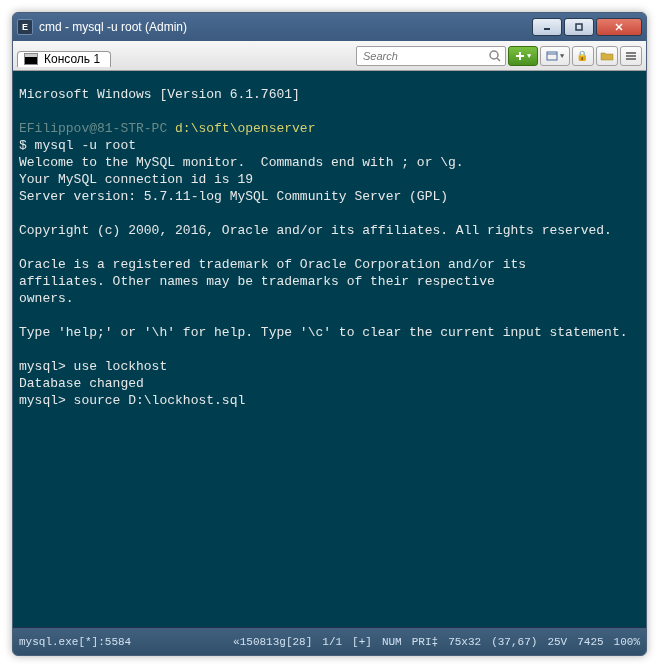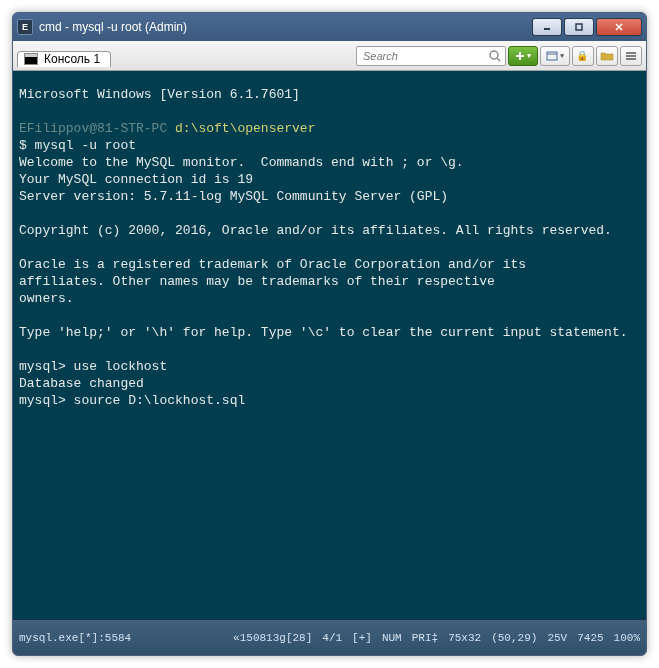--- a/index.html
+++ b/index.html
@@ -146,21 +146,21 @@
   line-height: 17px;
   padding: 15px 6px;
   overflow: hidden;
   white-space: pre-wrap;
   word-break: break-all;
 }
 .dim { color: #6a8a8a; text-align: right; }
 .yellow { color: #d6d070; font-family: Liberation Mono, monospace; }
 
 .statusbar {
-  height: 36px;
+  height: 28px;
   background: linear-gradient(to bottom, #40607e, #30506a);
   color: #d0e0f0;
   font-family: Consolas, "Courier New", monospace;
   font-size: 11px;
   display: flex;
   align-items: center;
   padding: 0 6px;
   gap: 10px;
   border-top: 1px solid #20304a;
 }
@@ -261,24 +261,24 @@
 
 mysql&gt; use lockhost
 Database changed
 mysql&gt; source D:\lockhost.sql
 </div>
 
   <div class="statusbar">
     <span>mysql.exe[*]:5584</span>
     <span class="sb-spacer"></span>
     <span>«150813g[28]</span>
-    <span>4/1</span>
+    <span>1/1</span>
     <span>[+]</span>
     <span>NUM</span>
     <span>PRI‡</span>
     <span>75x32</span>
-    <span>(50,29)</span>
+    <span>(37,67)</span>
     <span>25V</span>
     <span>7425</span>
     <span>100%</span>
   </div>
 
 </div>
 
 </body></html>

